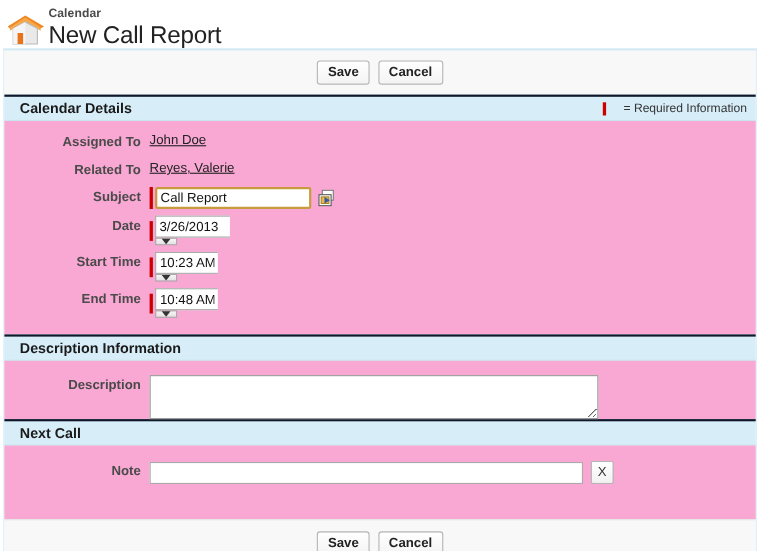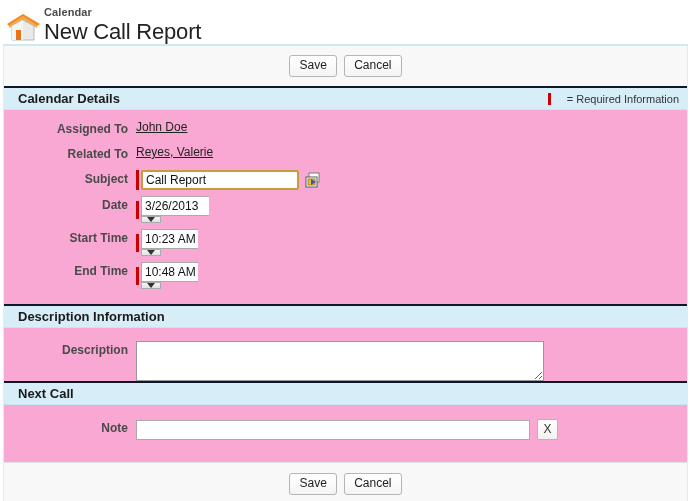--- a/index.html
+++ b/index.html
@@ -74,20 +74,21 @@
     font-family: "Liberation Sans", sans-serif;
     font-size: 12px;
     color: #222222;
     background: linear-gradient(to bottom, #ffffff 0%, #f4f4f4 100%);
     border: 1px solid #b5b5b5;
     border-radius: 3px;
     padding: 3px 9px 4px 9px;
     margin: 0 2px;
     cursor: pointer;
     line-height: 13px;
+    font-weight: bold;
   }
 
   
   .section-head {
     background: #d7eef8;
     border-top: 2px solid #0f172a;
     border-bottom: 1px solid #c7e6f2;
     height: 24px;
     display: flex;
     align-items: center;
@@ -168,21 +169,21 @@
     background: #ffffff;
     padding: 2px 3px;
     box-sizing: border-box;
     height: 20px;
   }
   input.focused {
     border: 2px solid #c89b3c;
     border-radius: 2px;
     outline: none;
   }
-  .subject-input { width: 158px; }
+  .subject-input { width: 142px; }
 
   .lookup-icon {
     width: 16px;
     height: 16px;
     margin-left: 6px;
     position: relative;
     flex: 0 0 16px;
     cursor: pointer;
   }
 
@@ -364,21 +365,21 @@
         <textarea class="desc-area" placeholder="" style=""></textarea>
       </div>
     </div>
   </div>
 
   <div class="section-head">
     <span class="section-title">Next Call</span>
   </div>
 
   <div class="section-body" style="padding:13px 0 16px 0;">
-    <div class="field-row" style="margin-bottom:6px;">
+    <div class="field-row" style="margin-bottom:16px;">
       <div class="field-label">Note</div>
       <div class="field-value">
         <input class="text-input note-input" type="text" placeholder="" style="">
         <button class="x-button">X</button>
       </div>
     </div>
   </div>
 
   <div class="button-bar bottom">
     <button class="btn">Save</button>

